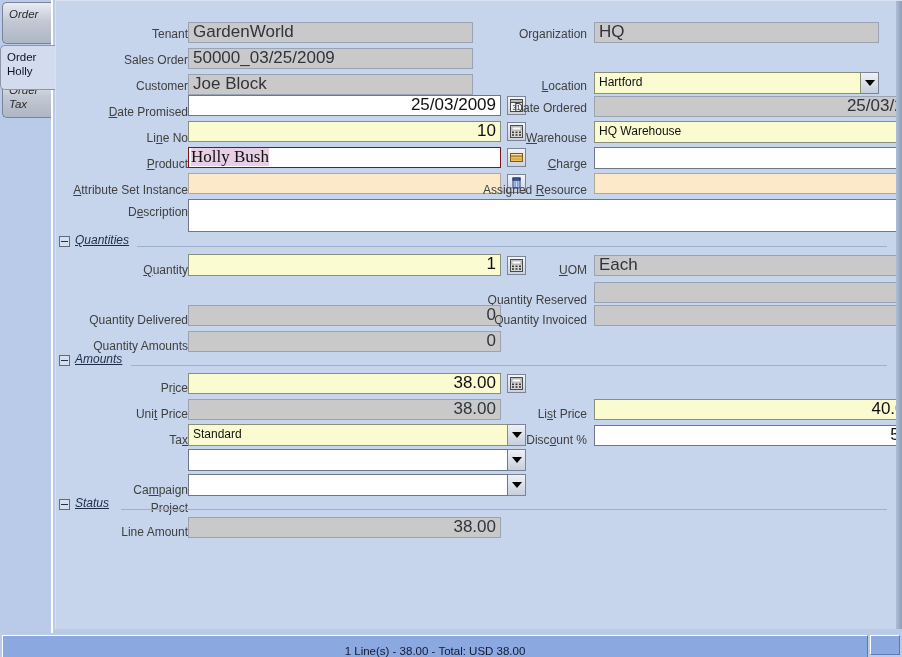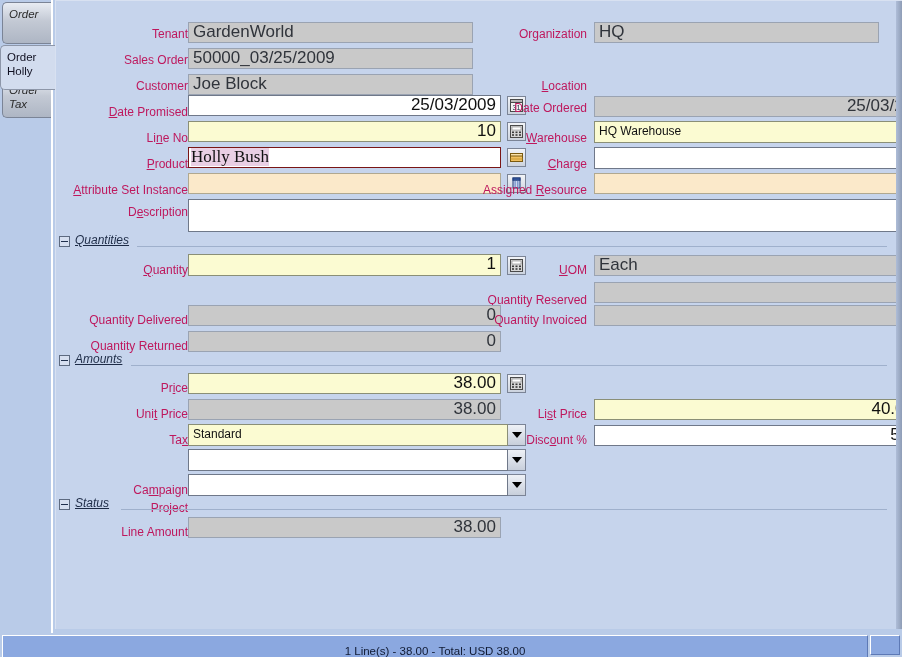--- a/index.html
+++ b/index.html
@@ -58,21 +58,21 @@
     border-top:1px solid #d8e1f1;
     overflow:hidden;
   }
   .formpanel:after{
     content:"";position:absolute;right:0;top:0;width:6px;height:633px;
     background:linear-gradient(to right,#aebdd8,#8f9db6);
   }
 
   
   .lbl{
-    position:absolute;text-align:right;font-size:12px;color:#be185d;
+    position:absolute;text-align:right;font-size:12px;color:#404040;
     white-space:nowrap;line-height:16px;
   }
   .lbl u{text-decoration:underline;}
   .fld{
     position:absolute;box-sizing:border-box;
     font-size:17px;line-height:16px;
     padding:1px 4px 0 4px;
     font-family:"Liberation Sans","DejaVu Sans",sans-serif;
     white-space:nowrap;overflow:hidden;
   }
@@ -193,20 +193,26 @@
     <div class="lbl" style="left:400px;top:25px;width:131px;">Organization</div>
     <div class="fld ro" style="left:538px;top:21px;width:285px;height:21px;">HQ</div>
 
     <div class="lbl" style="left:40px;top:51px;width:92px;">Sales Order</div>
     <div class="fld ro" style="left:132px;top:47px;width:285px;height:21px;">50000_03/25/2009</div>
 
     <div class="lbl" style="left:45px;top:77px;width:87px;">Customer</div>
     <div class="fld ro" style="left:132px;top:73px;width:285px;height:21px;">Joe Block</div>
 
     <div class="lbl" style="left:450px;top:77px;width:81px;"><u>L</u>ocation</div>
+    <div class="combo ye" style="left:538px;top:71px;width:285px;height:22px;border:none;">
+      <div class="cbody ye" style="border:1px solid #8a8f77;">Hartford</div>
+      <div class="carrow">
+          <i></i>
+        </div>
+    </div>
 
     <div class="lbl" style="left:32px;top:103px;width:100px;"><u>D</u>ate Promised</div>
     <div class="fld wh num" style="left:132px;top:94px;width:313px;height:21px;">25/03/2009</div>
     <div class="tbtn" style="left:451px;top:95px;">
       <svg width="13" height="13" viewBox="0 0 13 13">
         <rect x="0.5" y="0.5" width="12" height="12" fill="#f4f4f4" stroke="#4a4a4a"></rect>
         <rect x="0.5" y="0.5" width="12" height="3" fill="#b9b9b9" stroke="#4a4a4a"></rect>
         <text x="6.5" y="11" font-size="7" text-anchor="middle" fill="#16233a" font-family="Liberation Sans, sans-serif">31</text>
       </svg>
     </div>
@@ -290,21 +296,21 @@
     <div class="fld ro" style="left:538px;top:254px;width:345px;height:21px;">Each</div>
 
     <div class="lbl" style="left:420px;top:291px;width:111px;">Quantity Reserved</div>
     <div class="fld ro num" style="left:538px;top:281px;width:345px;height:21px;">0</div>
 
     <div class="lbl" style="left:22px;top:311px;width:110px;">Quantity Delivered</div>
     <div class="fld ro num" style="left:132px;top:304px;width:313px;height:21px;">0</div>
     <div class="lbl" style="left:420px;top:311px;width:111px;">Quantity Invoiced</div>
     <div class="fld ro num" style="left:538px;top:304px;width:345px;height:21px;">0</div>
 
-    <div class="lbl" style="left:22px;top:337px;width:110px;">Quantity Returned</div>
+    <div class="lbl" style="left:22px;top:337px;width:110px;">Quantity Amounts</div>
     <div class="fld ro num" style="left:132px;top:330px;width:313px;height:21px;">0</div>
 
     <div class="sect" style="left:3px;top:353px;width:880px;">
       <div class="box">
           <b></b>
         </div>
       <div class="stitle">Amounts</div>
       <div class="rule" style="left:72px;width:756px;"></div>
     </div>
 

